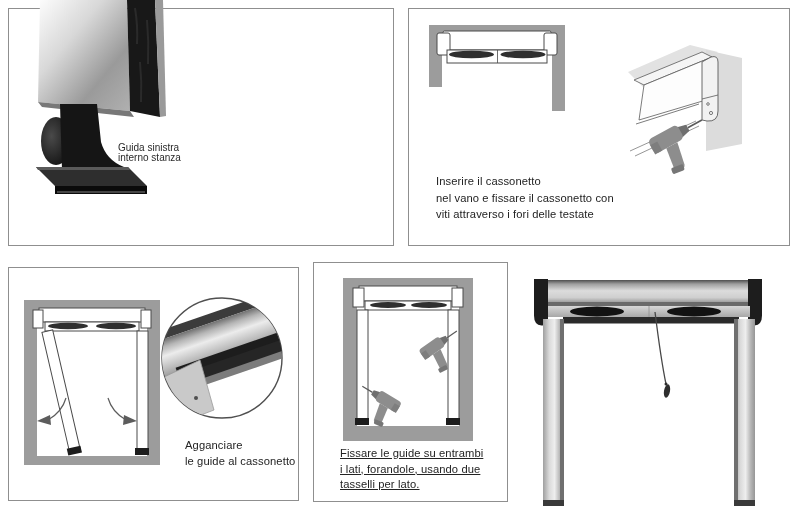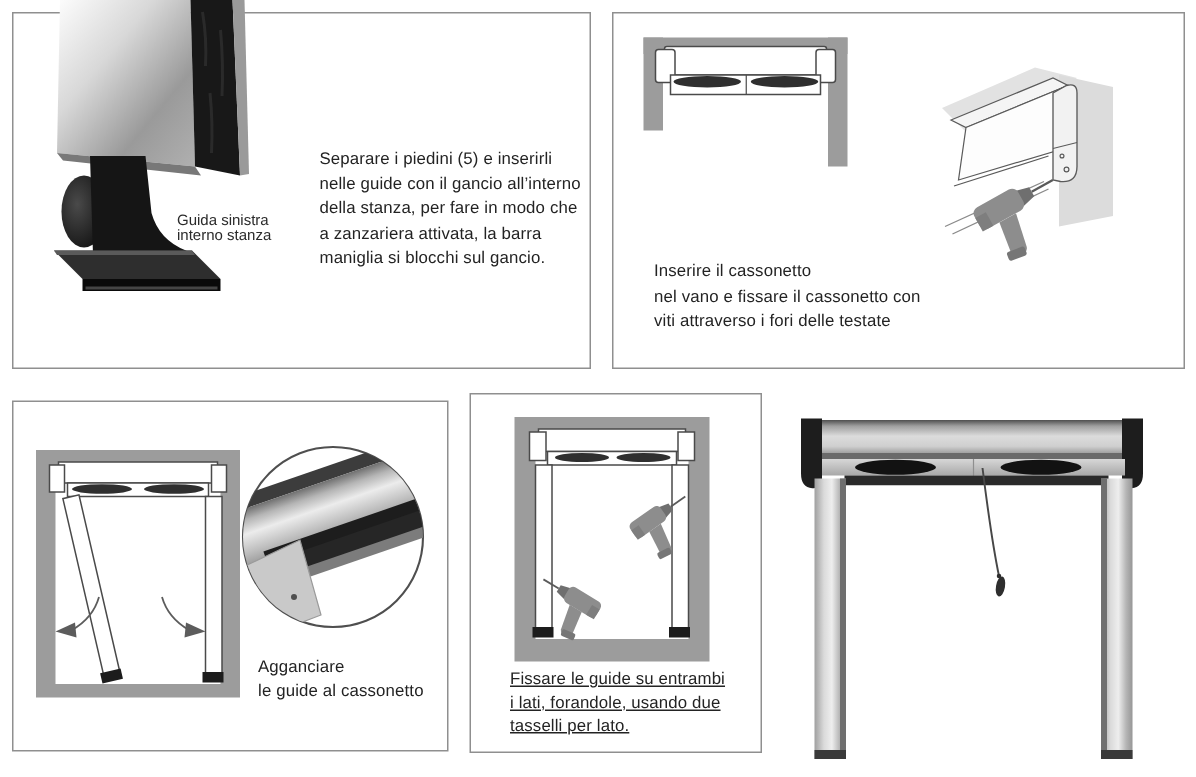--- a/index.html
+++ b/index.html
@@ -8,21 +8,21 @@
   .panel{position:absolute;border:1px solid #8f8f8f;background:#ffffff;box-sizing:border-box;}
   #panel-step1{left:8px;top:8px;width:386px;height:238px;}
   #panel-step2{left:408px;top:8px;width:382px;height:238px;}
   #panel-step3{left:8px;top:267px;width:291px;height:234px;}
   #panel-step4{left:313px;top:262px;width:195px;height:240px;}
   .art{position:absolute;left:0;top:0;}
   .caption{position:absolute;color:#232323;font-size:11.2px;line-height:16.5px;
            white-space:pre-line;letter-spacing:0.1px;}
   #caption-step1{left:213px;top:98px;width:190px;}
   #caption-step2{left:436px;top:173px;width:230px;}
-  #caption-step3{left:172px;top:437px;width:140px;line-height:16px;}
+  #caption-step3{left:185px;top:437px;width:140px;line-height:16px;}
   #caption-step4{left:340px;top:446px;width:162px;line-height:15.5px;text-decoration:underline;}
   .part-label{position:absolute;left:118px;top:143px;color:#2a2a2a;font-size:10px;
               line-height:9.5px;white-space:pre-line;}
 </style>
 </head>
 <body>
 
 <div class="page">
 
   <div class="panel" id="panel-step1"></div>
@@ -191,25 +191,20 @@
       <rect x="543" y="500" width="21" height="6" fill="#3a3a3a"></rect>
       <rect x="734" y="500" width="21" height="6" fill="#3a3a3a"></rect>
       <path d="M655,312 C658,336 661,360 666,384" stroke="#474747" stroke-width="1.3" fill="none"></path>
       <circle cx="666" cy="384" r="1.5" fill="#2e2e2e"></circle>
       <ellipse cx="667" cy="391" rx="3" ry="6.8" fill="#2e2e2e" transform="rotate(10 667 391)"></ellipse>
     </g>
   </svg>
 
   <div class="part-label">Guida sinistra
 interno stanza</div>
-  <div class="caption" id="caption-step1">Separare i piedini (5) e inserirli
-nelle guide con il gancio all’interno
-della stanza, per fare in modo che
-a zanzariera attivata, la barra
-maniglia si blocchi sul gancio.</div>
   <div class="caption" id="caption-step2">Inserire il cassonetto
 nel vano e fissare il cassonetto con
 viti attraverso i fori delle testate</div>
   <div class="caption" id="caption-step3">Agganciare
 le guide al cassonetto</div>
   <div class="caption" id="caption-step4">Fissare le guide su entrambi
 i lati, forandole, usando due
 tasselli per lato.</div>
 
 </div>

